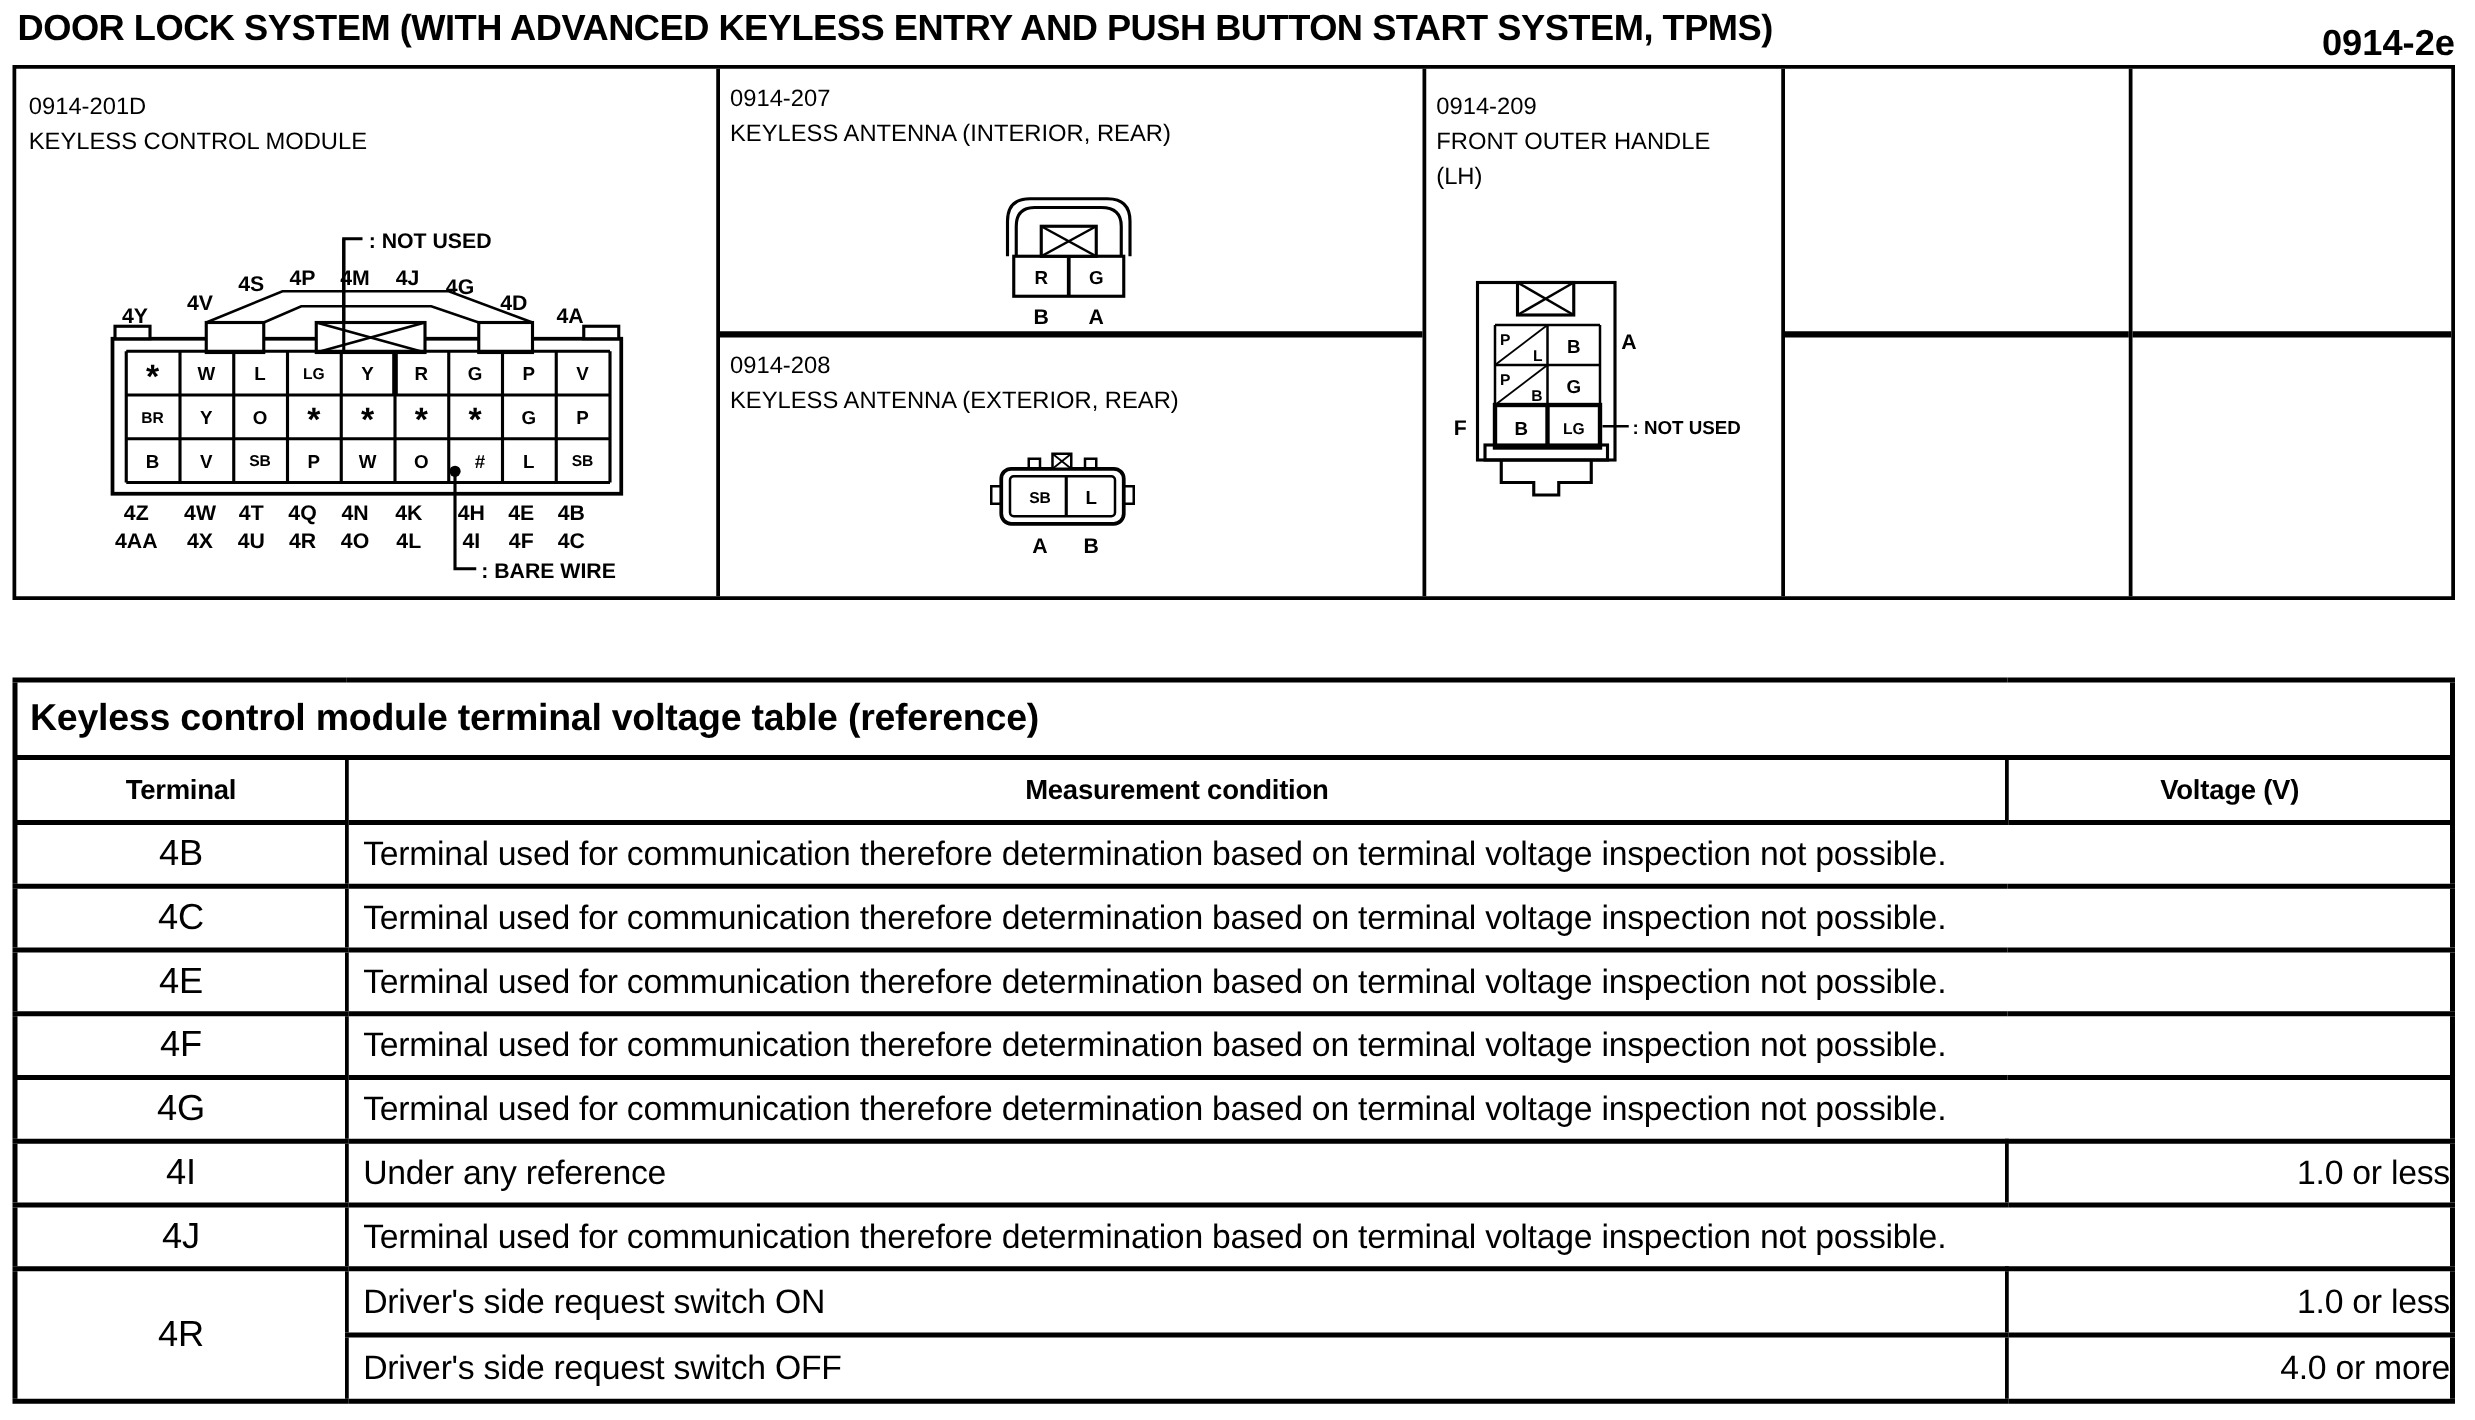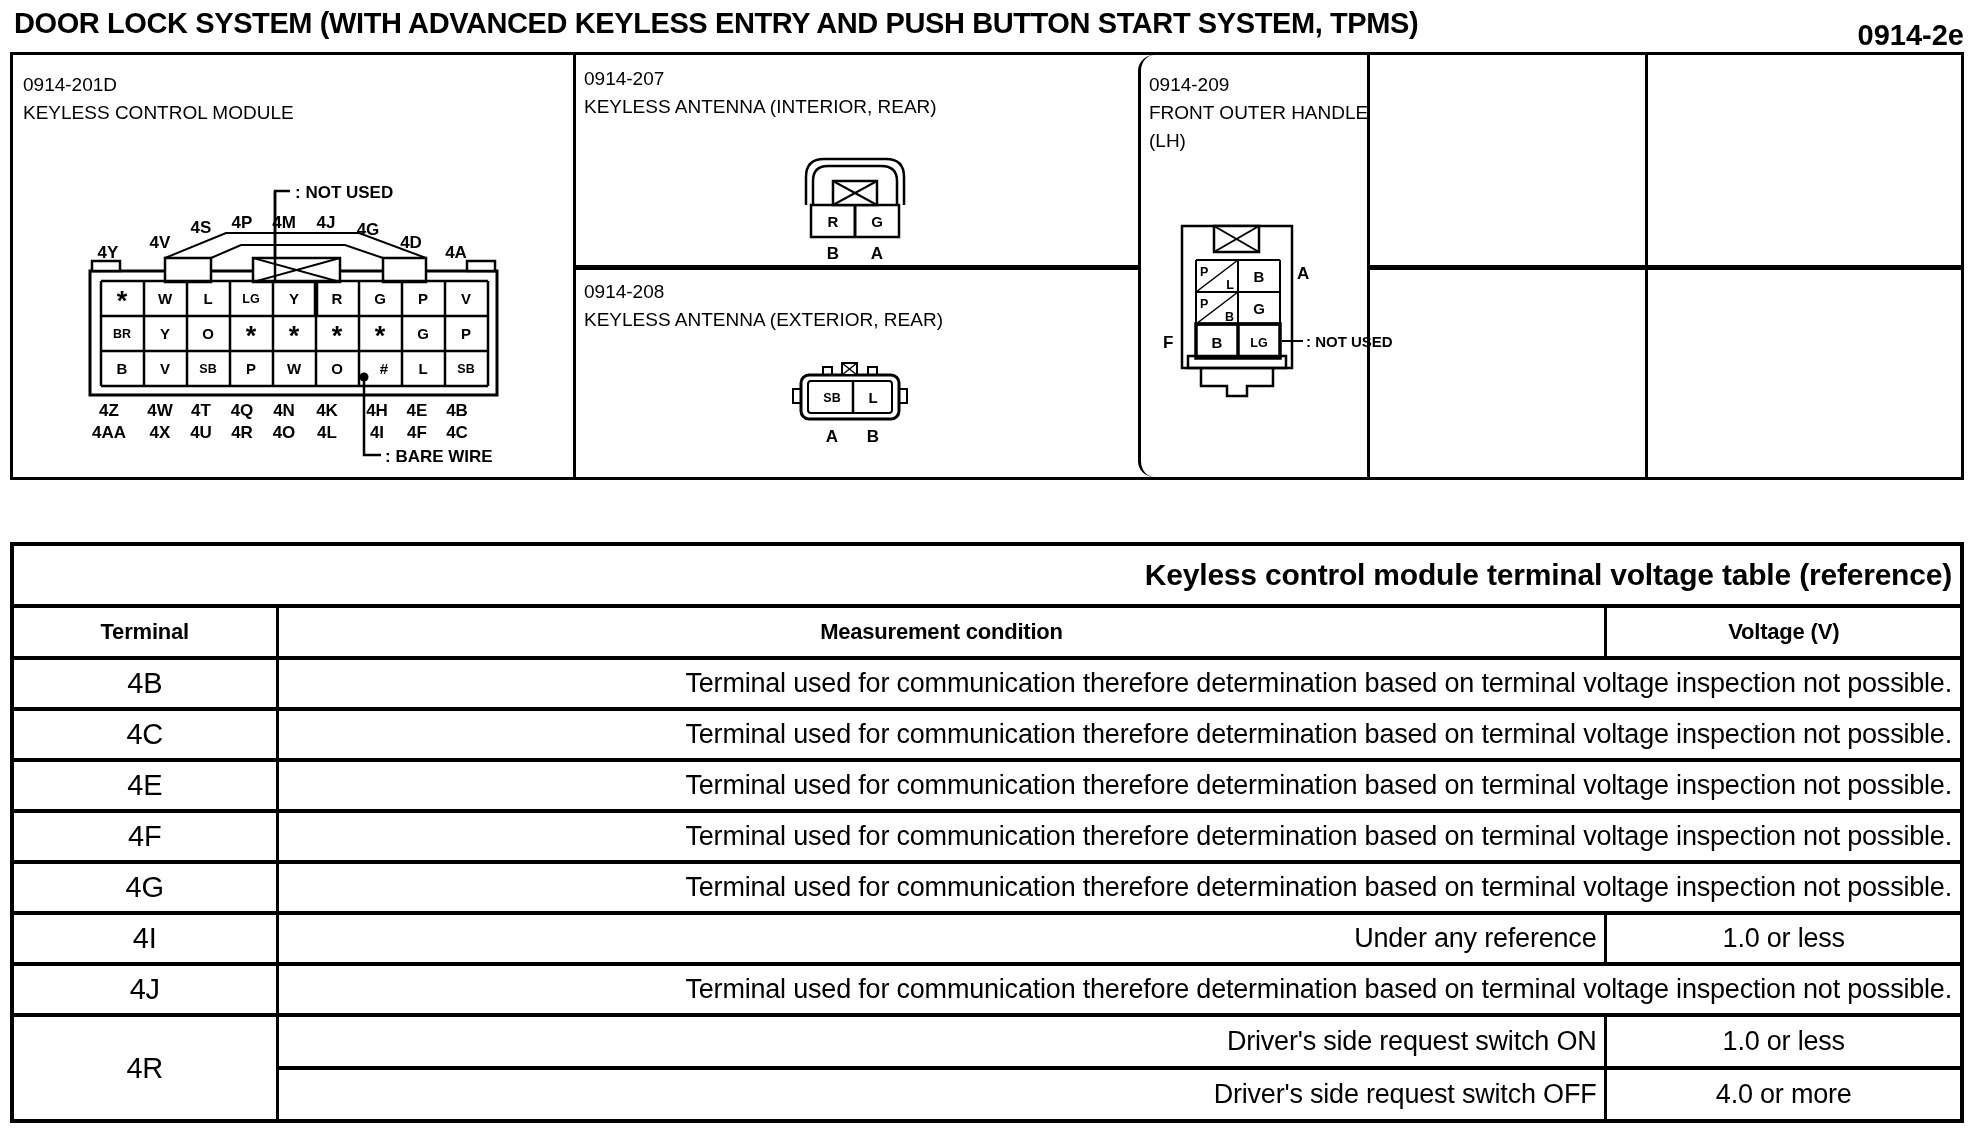--- a/index.html
+++ b/index.html
@@ -10,21 +10,21 @@
   }
   .doc-title{position:absolute;top:7px;left:14px;font-size:29px;font-weight:bold;
     letter-spacing:-0.4px;white-space:nowrap;}
   .doc-ref{position:absolute;top:7px;right:16px;font-size:29px;font-weight:bold;margin-top:12px;}
 
   
   .cgrid{position:absolute;top:52px;left:10px;width:1954px;height:428px;
     border:3px solid #000;box-sizing:border-box;display:flex;}
   .col{position:relative;height:100%;box-sizing:border-box;flex:0 0 auto;}
   .col + .col{border-left:3px solid #000;}
-  .col1{width:560px;} .col2{width:565px;text-align:right;} .col3{width:229px;border-radius:16px;} .col4{width:278px;}
+  .col1{width:560px;} .col2{width:565px;text-align:right;} .col3{width:287px;} .col4{width:278px;}
   .col5{flex:1 1 auto;}
   .cell-top{height:215px;border-bottom:5px solid #000;box-sizing:border-box;position:relative;}
   .cell-bottom{height:202px;position:relative;}
 
   svg{display:block;}
   svg text{font-family:"Liberation Sans", sans-serif;fill:#000;}
   .lbl{font-size:19px;}
   .pinlbl{font-size:17px;font-weight:bold;}
   .pin{font-size:15px;font-weight:bold;}
   .pin-sm{font-size:12.5px;font-weight:bold;}
@@ -32,25 +32,25 @@
   .callout{font-size:17px;font-weight:bold;}
   .callout-sm{font-size:15px;font-weight:bold;}
   .shape{stroke:#000;fill:none;}
   .shape-w{stroke:#000;fill:#fff;}
 
   
   .vtable{position:absolute;top:542px;left:10px;width:1954px;
     border-collapse:collapse;table-layout:fixed;border:4px solid #000;}
   .vtable td{border:3px solid #000;border-top-width:4px;border-bottom-width:4px;
     font-size:27px;letter-spacing:-0.2px;padding:0 8px 0 12px;vertical-align:middle;
-    overflow:hidden;white-space:nowrap;text-align:right;}
+    overflow:hidden;white-space:nowrap;}
   .vtable .r-title td{height:58px;font-size:30px;font-weight:bold;padding-left:10px;}
   .vtable .r-head td{height:48px;font-size:22px;font-weight:bold;text-align:center;padding:0;}
   .vtable td.term{text-align:center;font-size:29px;padding:0;}
-  .vtable td.volt{text-align:center;padding:0;}
+  .vtable td.volt{text-align:right;padding:0;}
   .vtable tr.r-data td{height:47px;}
   .vtable tr.r-data-lg td{height:49px;}
   .cw-term{width:265px;} .cw-volt{width:356px;}
 </style>
 </head>
 <body>
 
 <div class="doc-title">DOOR LOCK SYSTEM (WITH ADVANCED KEYLESS ENTRY AND PUSH BUTTON START SYSTEM, TPMS)</div>
 <div class="doc-ref">0914-2e</div>
 

